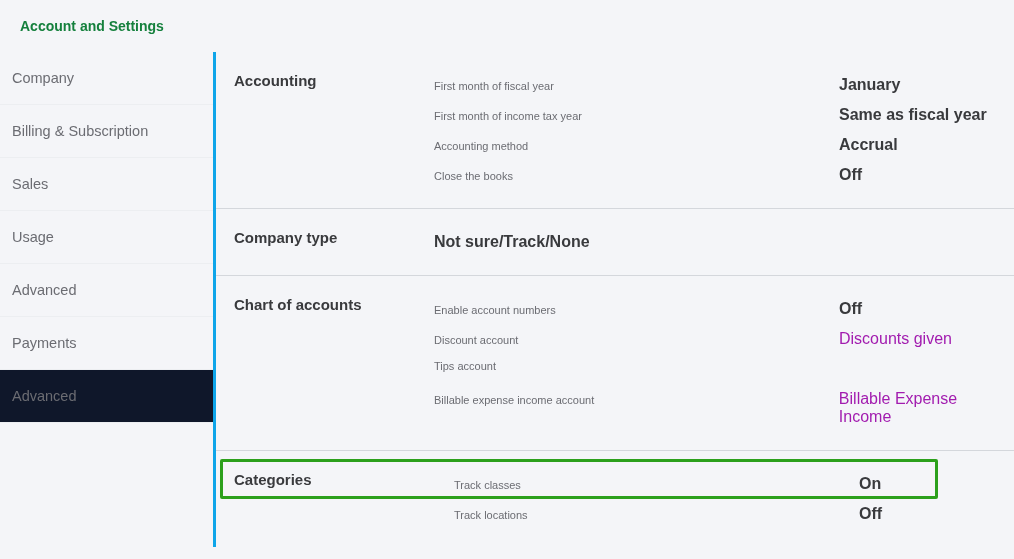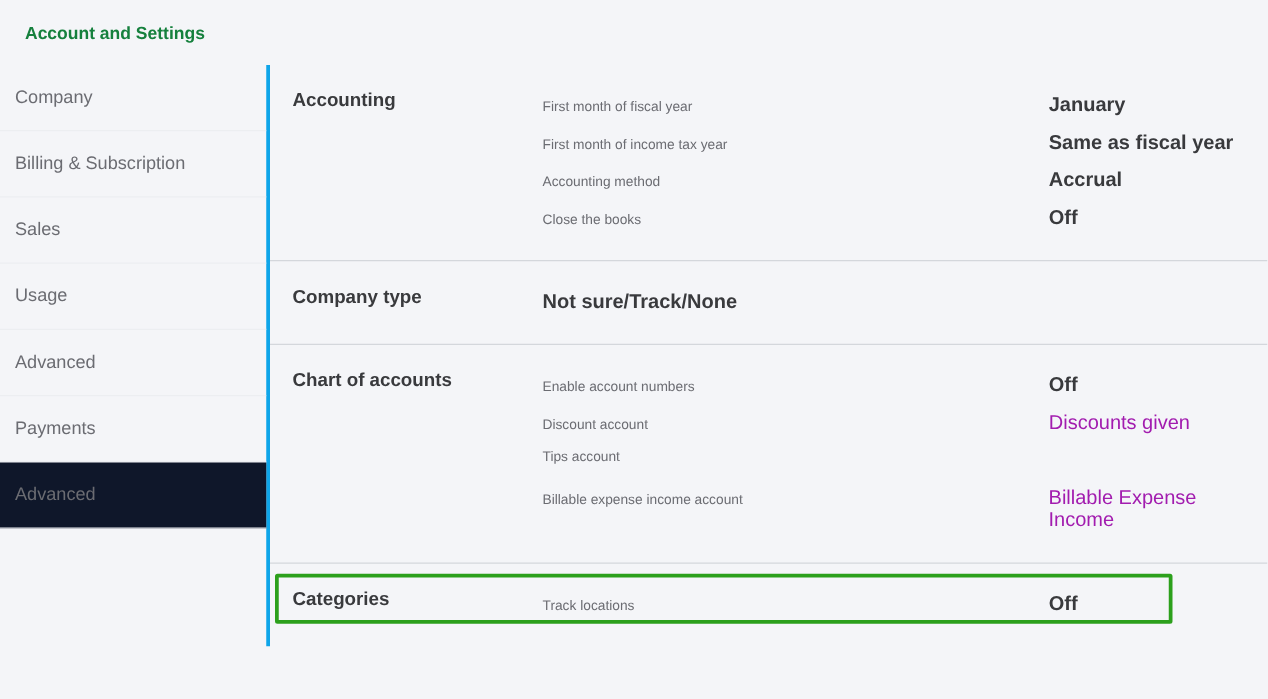--- a/index.html
+++ b/index.html
@@ -45,20 +45,21 @@
     }
     .section {
       display: flex;
       border-bottom: 1px solid #d4d7dc;
       padding: 18px 0 18px 18px;
       position: relative;
       cursor: pointer;
     }
     .section:last-child {
       border-bottom: none;
+      gap: 20px;
     }
     .section-header {
       width: 200px;
       flex-shrink: 0;
       font-size: 15px;
       font-weight: 600;
       color: #393a3d;
       padding-top: 2px;
     }
     .section-rows {
@@ -160,20 +161,24 @@
             <div class="row-value muted">Billable Expense Income</div>
           </div>
         </div>
       </section>
 
       <section class="section" style="position:relative;">
         <div class="highlight" style="left:4px; top:8px; width:718px; height:40px;"></div>
         <div class="section-header">Categories</div>
         <div class="section-rows">
           <div class="row">
+            <div class="row-label">Track classes</div>
+            <div class="row-value">On</div>
+          </div>
+          <div class="row">
             <div class="row-label">Track locations</div>
             <div class="row-value">Off</div>
           </div>
         </div>
       </section>
 
     </main>
   </div>
 </div>
 

